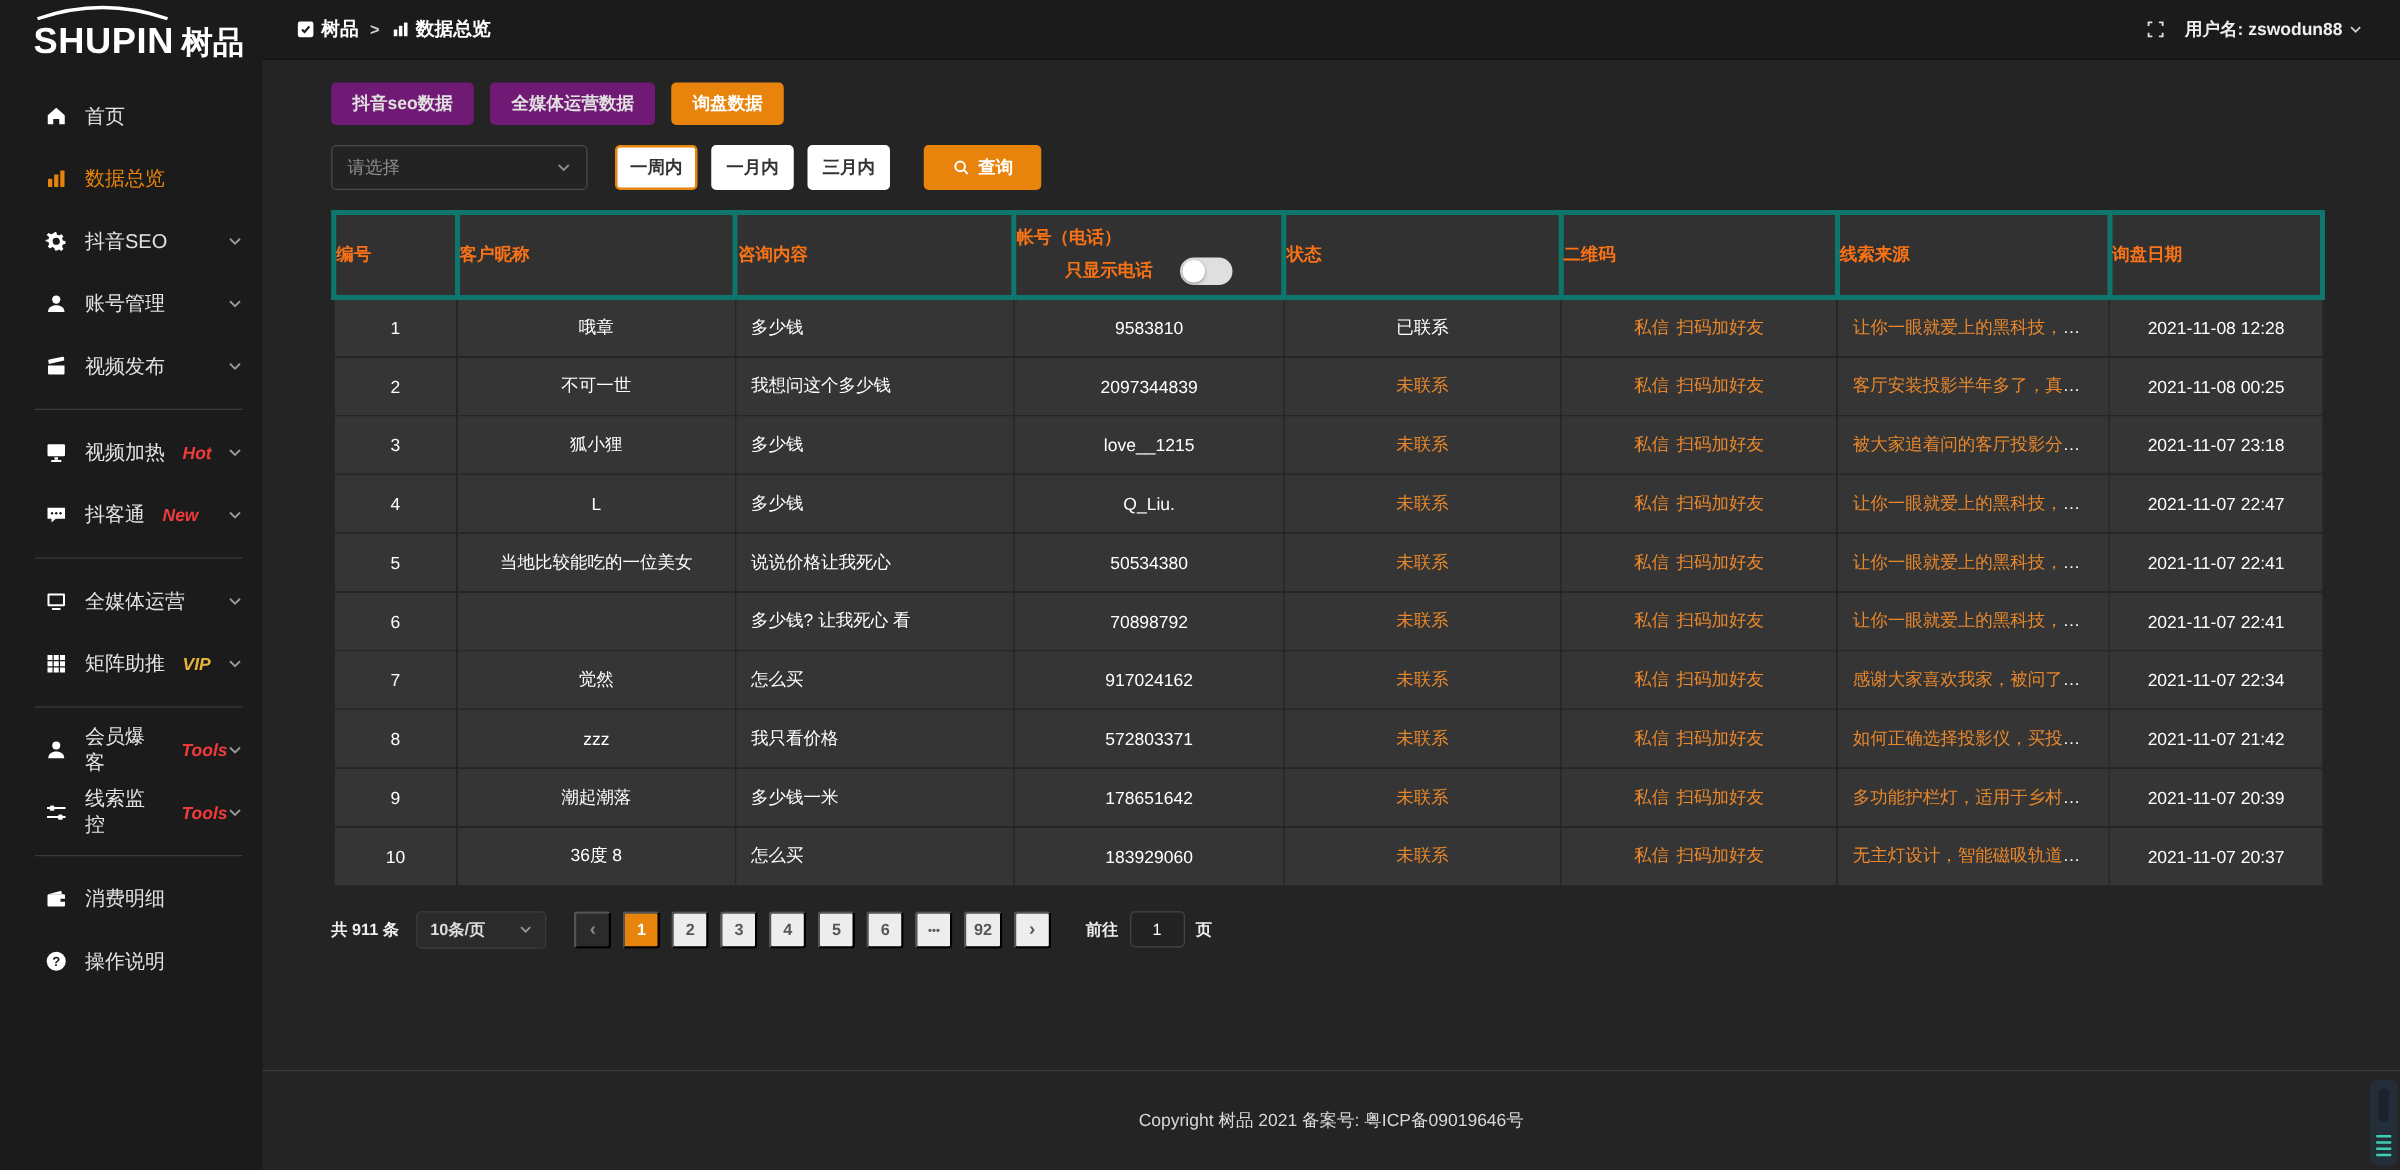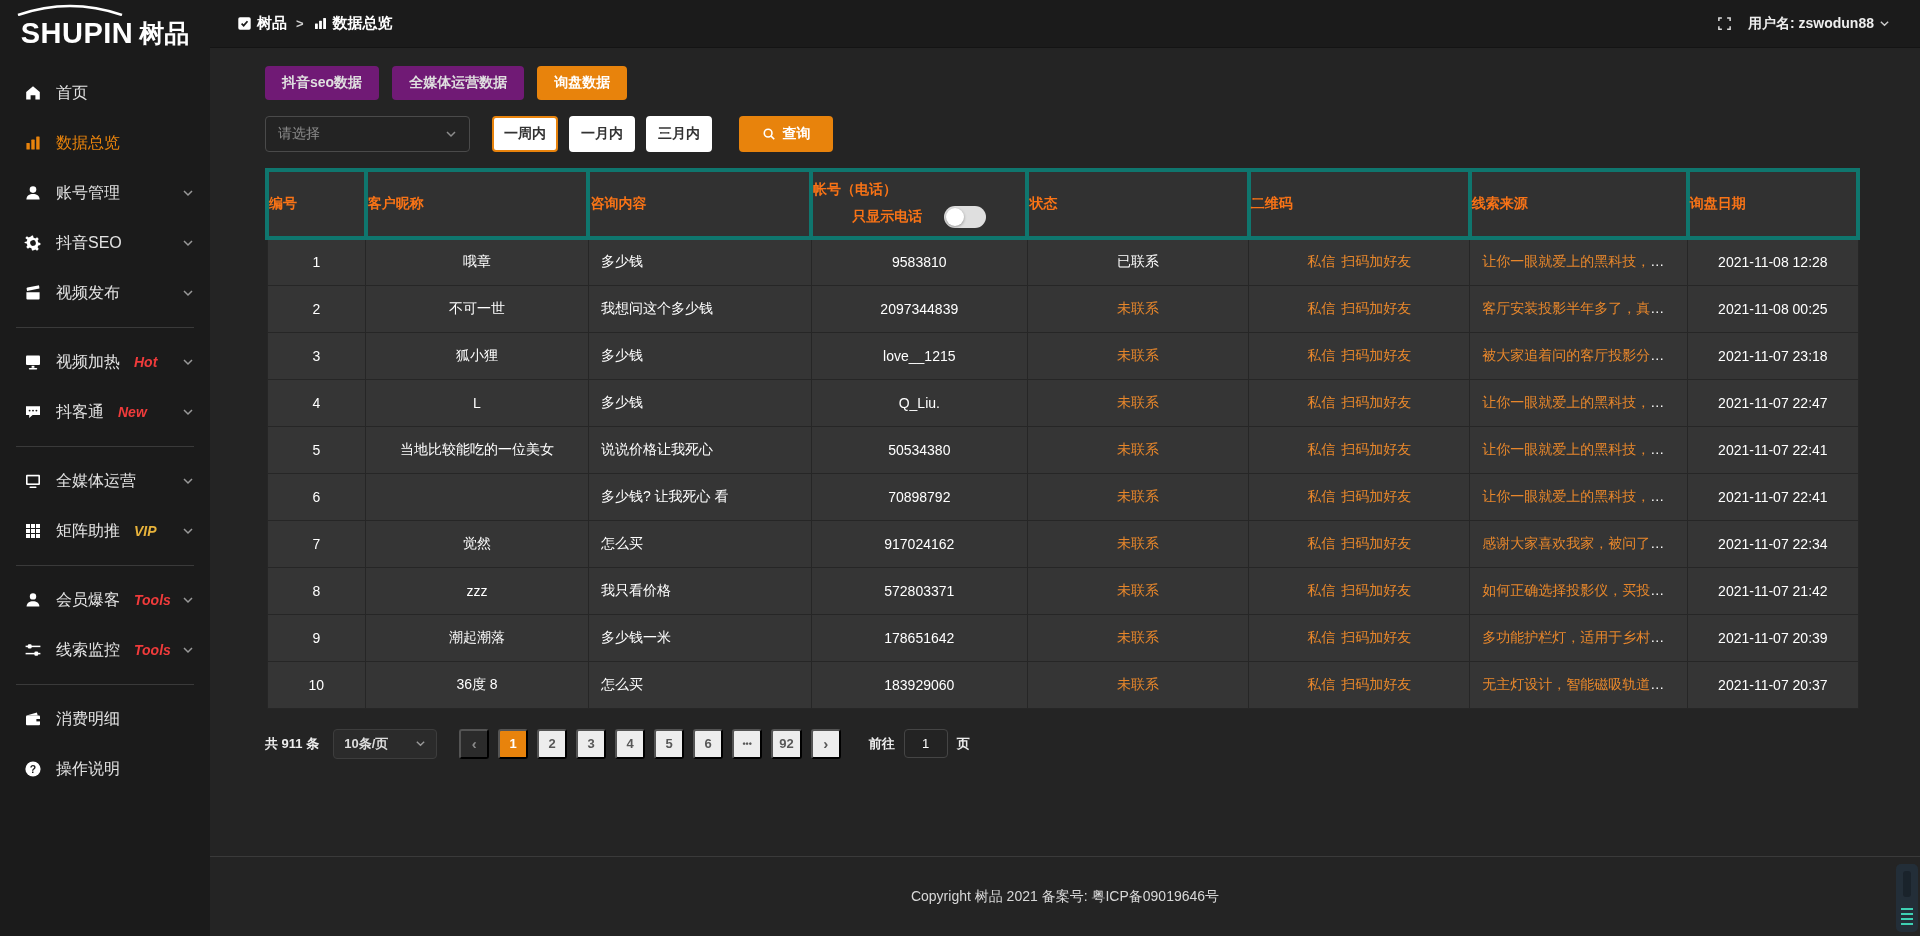--- a/index.html
+++ b/index.html
@@ -5,21 +5,21 @@
   * { margin:0; padding:0; box-sizing:border-box; }
   html,body { width:1920px; height:936px; }
   body {
     background:#242424;
     font-family:"Liberation Sans","DejaVu Sans",sans-serif;
     overflow:hidden; position:relative; color:#eee;
   }
   .app { display:flex; height:936px; }
 
   
-  .sidebar { width:210px; flex-shrink:0; background:#1b1b1b; display:flex; flex-direction:column; }
+  .sidebar { width:210px; flex-shrink:0; background:#1b1b1b; display:flex; flex-direction:column;padding-left:12px; }
   .logo { height:58px; display:flex; align-items:center; justify-content:center; gap:6px; position:relative; padding-top:8px; }
   .logo-arc { position:absolute; top:4px; left:14px; }
   .logo-en { color:#fff; font-size:29px; font-weight:800; letter-spacing:0.5px; }
   .logo-cn { color:#fff; font-size:25px; font-weight:800; }
   .nav { padding-top:10px; }
   .nav-item { height:50px; display:flex; align-items:center; padding:0 16px 0 24px; font-size:16px; color:#e3e3e3; cursor:pointer; }
   .nav-item .nicon { width:18px; height:18px; margin-right:14px; color:#fff; flex-shrink:0; }
   .nav-item .nicon svg { width:18px; height:18px; display:block; }
   .nav-item.active { color:#e8830c; }
   .nav-item.active .nicon { color:#e8830c; }
@@ -116,39 +116,39 @@
             <svg viewBox="0 0 18 18" fill="currentColor">
               <rect x="2.4" y="9" width="3.4" height="6.6" rx=".6"></rect>
               <rect x="7.3" y="5.6" width="3.4" height="10" rx=".6"></rect>
               <rect x="12.2" y="2.4" width="3.4" height="13.2" rx=".6"></rect>
             </svg>
           </span>
           <span class="nav-label">数据总览</span>
         </div>
         <div class="nav-item">
           <span class="nicon">
+            <svg viewBox="0 0 18 18" fill="currentColor" fill-rule="evenodd">
+              <path d="M9 1.6l.6 2.1a5.4 5.4 0 0 1 1.6.7l1.9-1.1 1.6 1.6-1.1 1.9c.3.5.5 1 .7 1.6l2.1.6v2l-2.1.6a5.4 5.4 0 0 1-.7 1.6l1.1 1.9-1.6 1.6-1.9-1.1c-.5.3-1 .5-1.6.7L9 16.4H8l-.6-2.1a5.4 5.4 0 0 1-1.6-.7l-1.9 1.1-1.6-1.6 1.1-1.9a5.4 5.4 0 0 1-.7-1.6l-2.1-.6V8l2.1-.6c.2-.6.4-1.1.7-1.6L1.3 3.9l1.6-1.6 1.9 1.1c.5-.3 1-.5 1.6-.7L8 1.6zM8.5 6.2a2.8 2.8 0 1 0 1 5.6 2.8 2.8 0 0 0-1-5.6z"></path>
+            </svg>
+          </span>
+          <span class="nav-label">抖音SEO</span>
+          <span class="nav-chevron">
+            <svg viewBox="0 0 12 12" fill="none" stroke="currentColor" stroke-width="1.5">
+              <path d="M2 4l4 4 4-4"></path>
+            </svg>
+          </span>
+        </div>
+        <div class="nav-item">
+          <span class="nicon">
             <svg viewBox="0 0 18 18" fill="currentColor">
               <circle cx="9" cy="5.6" r="3.3"></circle>
               <path d="M2.4 15.6c0-3.8 3.1-5.5 6.6-5.5s6.6 1.7 6.6 5.5z"></path>
             </svg>
           </span>
           <span class="nav-label">账号管理</span>
-          <span class="nav-chevron">
-            <svg viewBox="0 0 12 12" fill="none" stroke="currentColor" stroke-width="1.5">
-              <path d="M2 4l4 4 4-4"></path>
-            </svg>
-          </span>
-        </div>
-        <div class="nav-item">
-          <span class="nicon">
-            <svg viewBox="0 0 18 18" fill="currentColor" fill-rule="evenodd">
-              <path d="M9 1.6l.6 2.1a5.4 5.4 0 0 1 1.6.7l1.9-1.1 1.6 1.6-1.1 1.9c.3.5.5 1 .7 1.6l2.1.6v2l-2.1.6a5.4 5.4 0 0 1-.7 1.6l1.1 1.9-1.6 1.6-1.9-1.1c-.5.3-1 .5-1.6.7L9 16.4H8l-.6-2.1a5.4 5.4 0 0 1-1.6-.7l-1.9 1.1-1.6-1.6 1.1-1.9a5.4 5.4 0 0 1-.7-1.6l-2.1-.6V8l2.1-.6c.2-.6.4-1.1.7-1.6L1.3 3.9l1.6-1.6 1.9 1.1c.5-.3 1-.5 1.6-.7L8 1.6zM8.5 6.2a2.8 2.8 0 1 0 1 5.6 2.8 2.8 0 0 0-1-5.6z"></path>
-            </svg>
-          </span>
-          <span class="nav-label">抖音SEO</span>
           <span class="nav-chevron">
             <svg viewBox="0 0 12 12" fill="none" stroke="currentColor" stroke-width="1.5">
               <path d="M2 4l4 4 4-4"></path>
             </svg>
           </span>
         </div>
         <div class="nav-item">
           <span class="nicon">
             <svg viewBox="0 0 18 18" fill="currentColor">
               <path d="M15.4 4.4 3.1 7.1l-.5-2.3a1 1 0 0 1 .8-1.2L14 1.4a1 1 0 0 1 1.2.8zM2.4 8.3h13.2v6.2a1 1 0 0 1-1 1H3.4a1 1 0 0 1-1-1z"></path>

